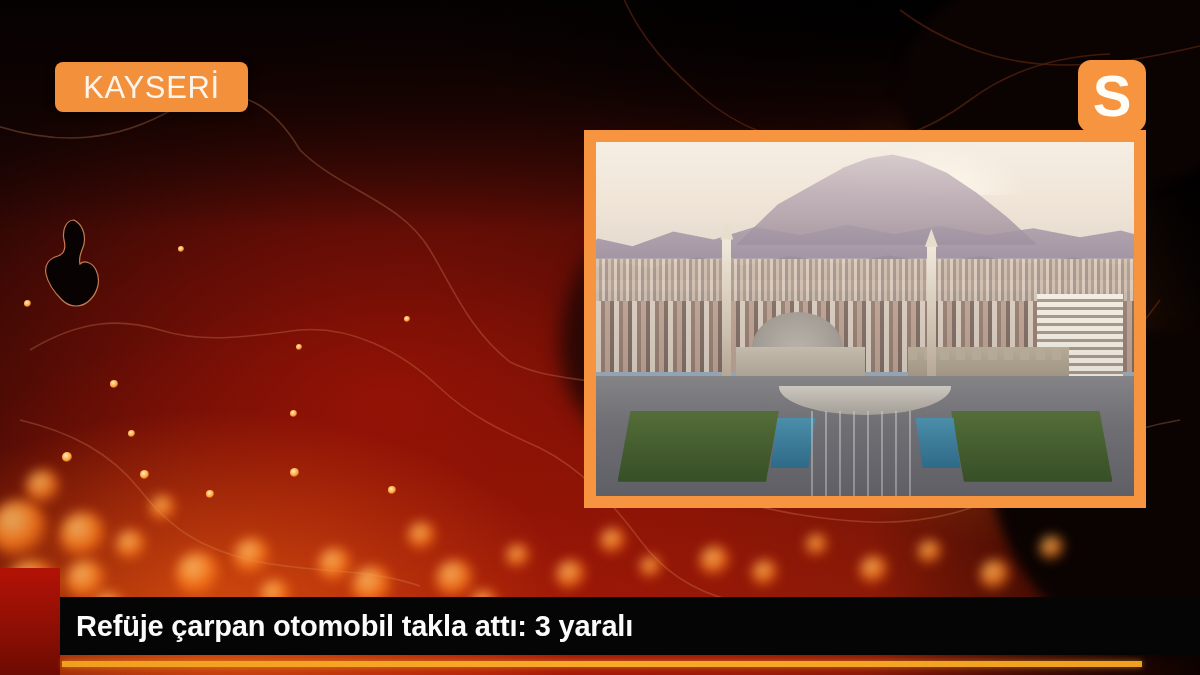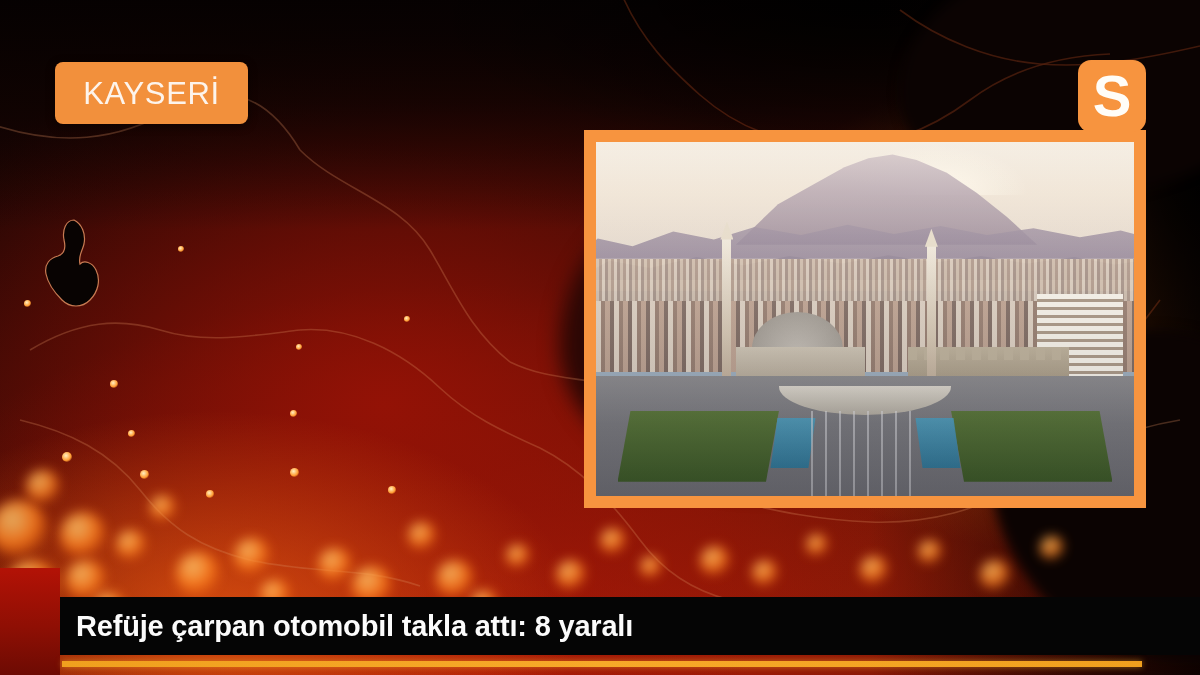--- a/index.html
+++ b/index.html
@@ -85,21 +85,21 @@
     background: radial-gradient(circle at 38% 34%, #ffd27a, #ff7a18 48%, rgba(220,60,8,0) 78%);
     filter: blur(1.5px);
   }
   .dot.soft { filter: blur(6px); opacity: .8; }
   .dot.tiny { background: radial-gradient(circle at 40% 36%, #fff0c2, #ff9c33 55%, rgba(200,60,10,0) 80%); filter: blur(.6px); }
 
   
   .city-badge {
     position: absolute;
     left: 55px; top: 62px;
-    width: 193px; height: 62px;
+    width: 193px; height: 50px;
     background: #f2903c;
     border-radius: 8px;
     display: flex;
     align-items: center;
     justify-content: center;
     box-shadow: 0 2px 10px rgba(0,0,0,.45);
   }
   .city-badge span {
     color: #fdf4ec;
     font-size: 31px;
@@ -427,20 +427,20 @@
       <div class="ph-haze"></div>
     </div>
   </div>
 
   <div class="logo-mark">
     <span>S</span>
   </div>
 
   <div class="headline-accent"></div>
   <div class="headline-band">
-    <h1>Refüje çarpan otomobil takla attı: 8 yaralı</h1>
+    <h1>Refüje çarpan otomobil takla attı: 3 yaralı</h1>
   </div>
 
   <div class="progress-track">
     <div class="progress-fill" style="width:100%"></div>
   </div>
 
 </div>
 
 </body></html>

